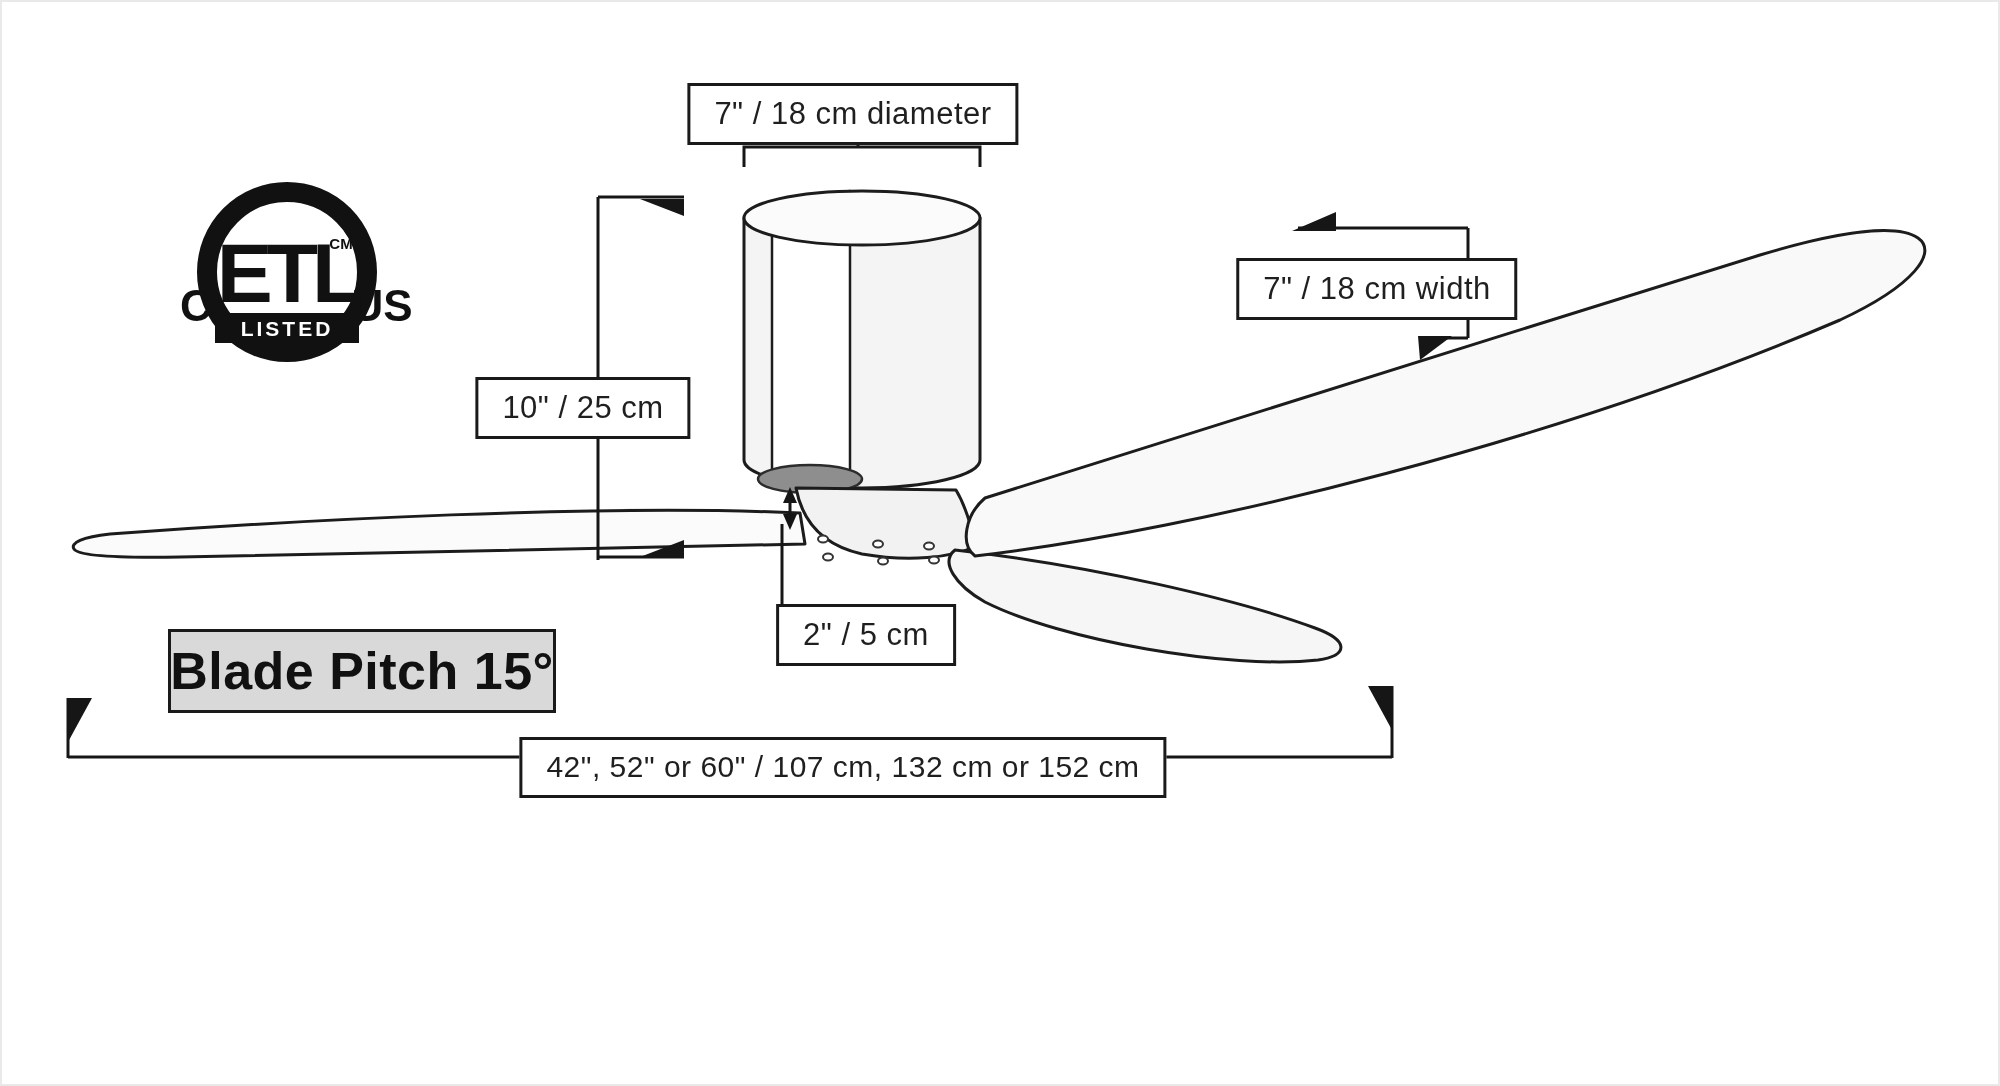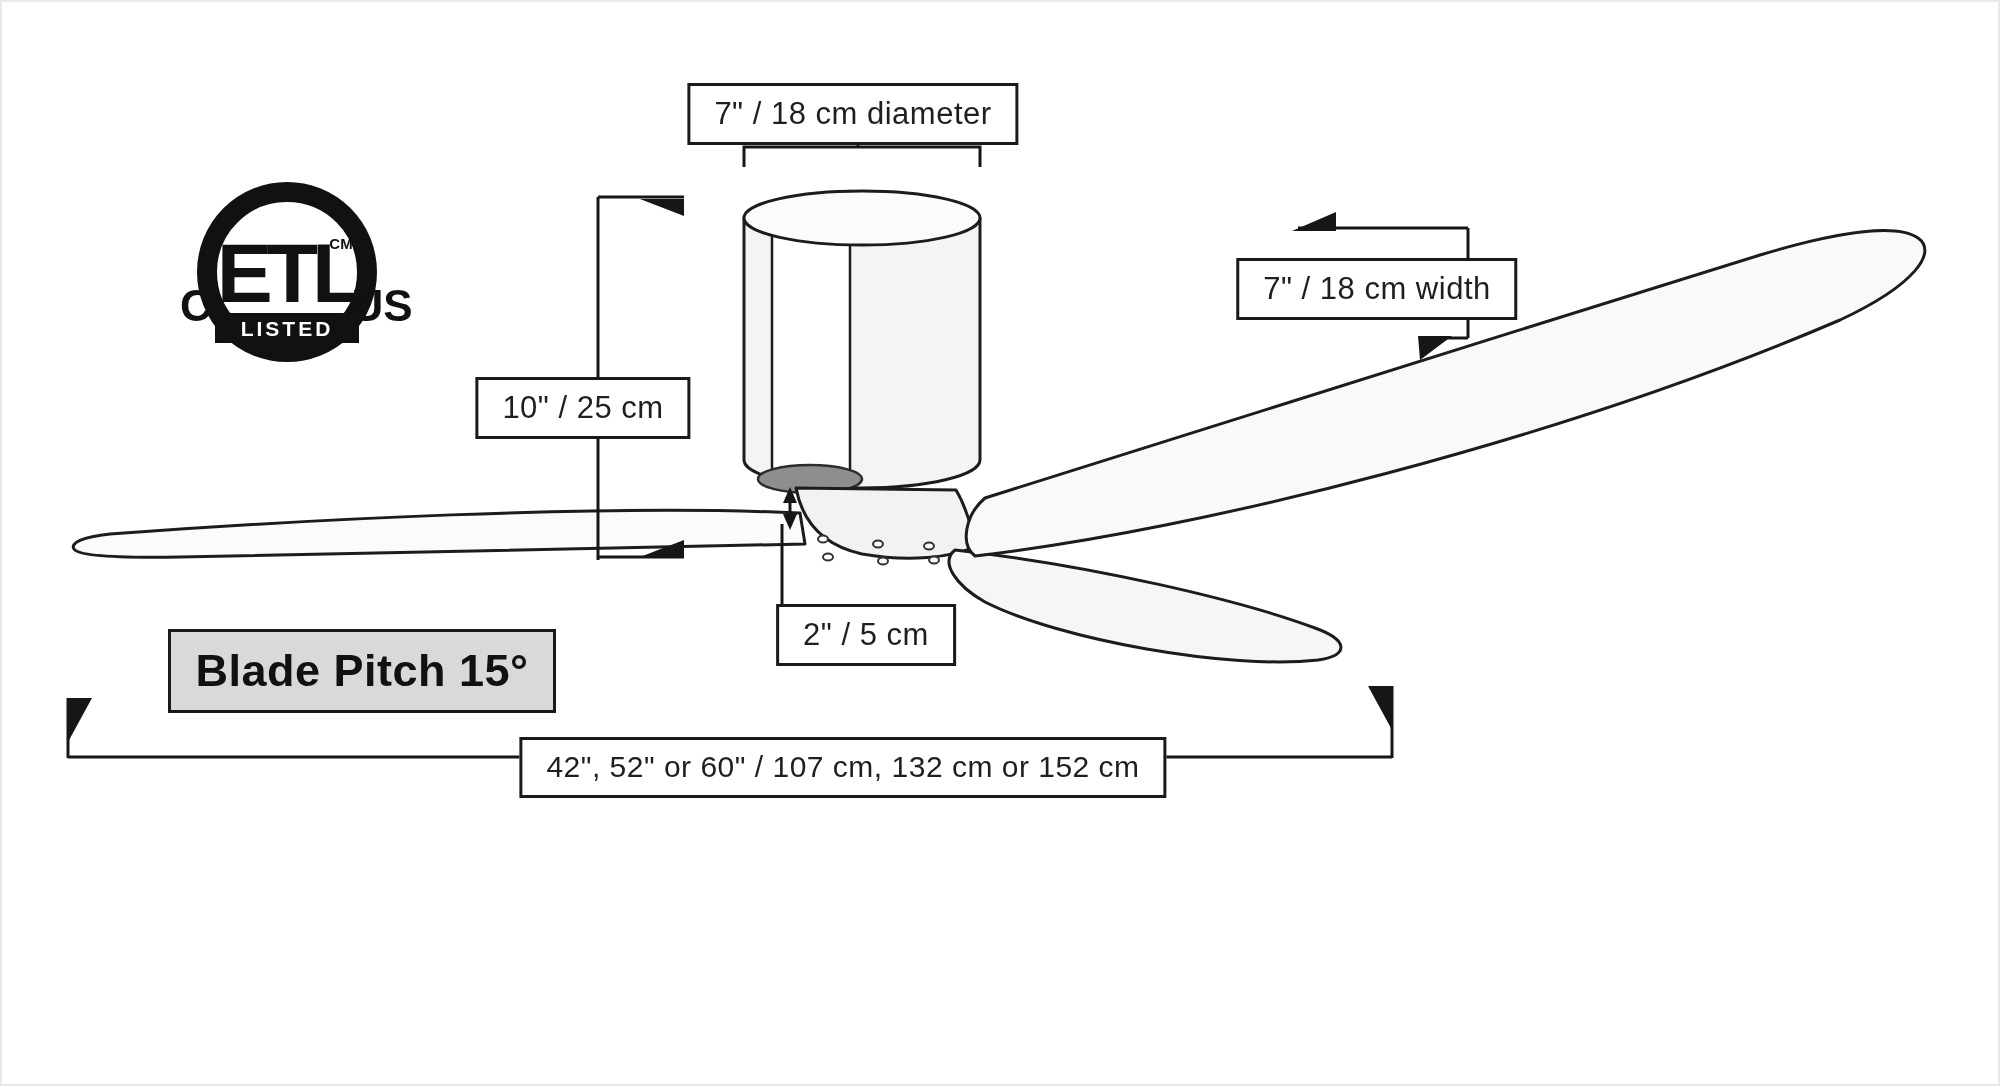--- a/index.html
+++ b/index.html
@@ -26,21 +26,21 @@
   }
   .dim-label.small{font-size:30px;}
   .pitch-label{
     position:absolute;
     left:168px;top:629px;
     width:382px;height:78px;
     background:#d9d9d9;
     border:3px solid #1a1a1a;
     color:#111;
     font-weight:bold;
-    font-size:45px;
+    font-size:52px;
     letter-spacing:.5px;
     display:flex;align-items:center;justify-content:center;
     white-space:nowrap;
   }
 </style>
 </head>
 <body>
 
 <div class="canvas">
 

